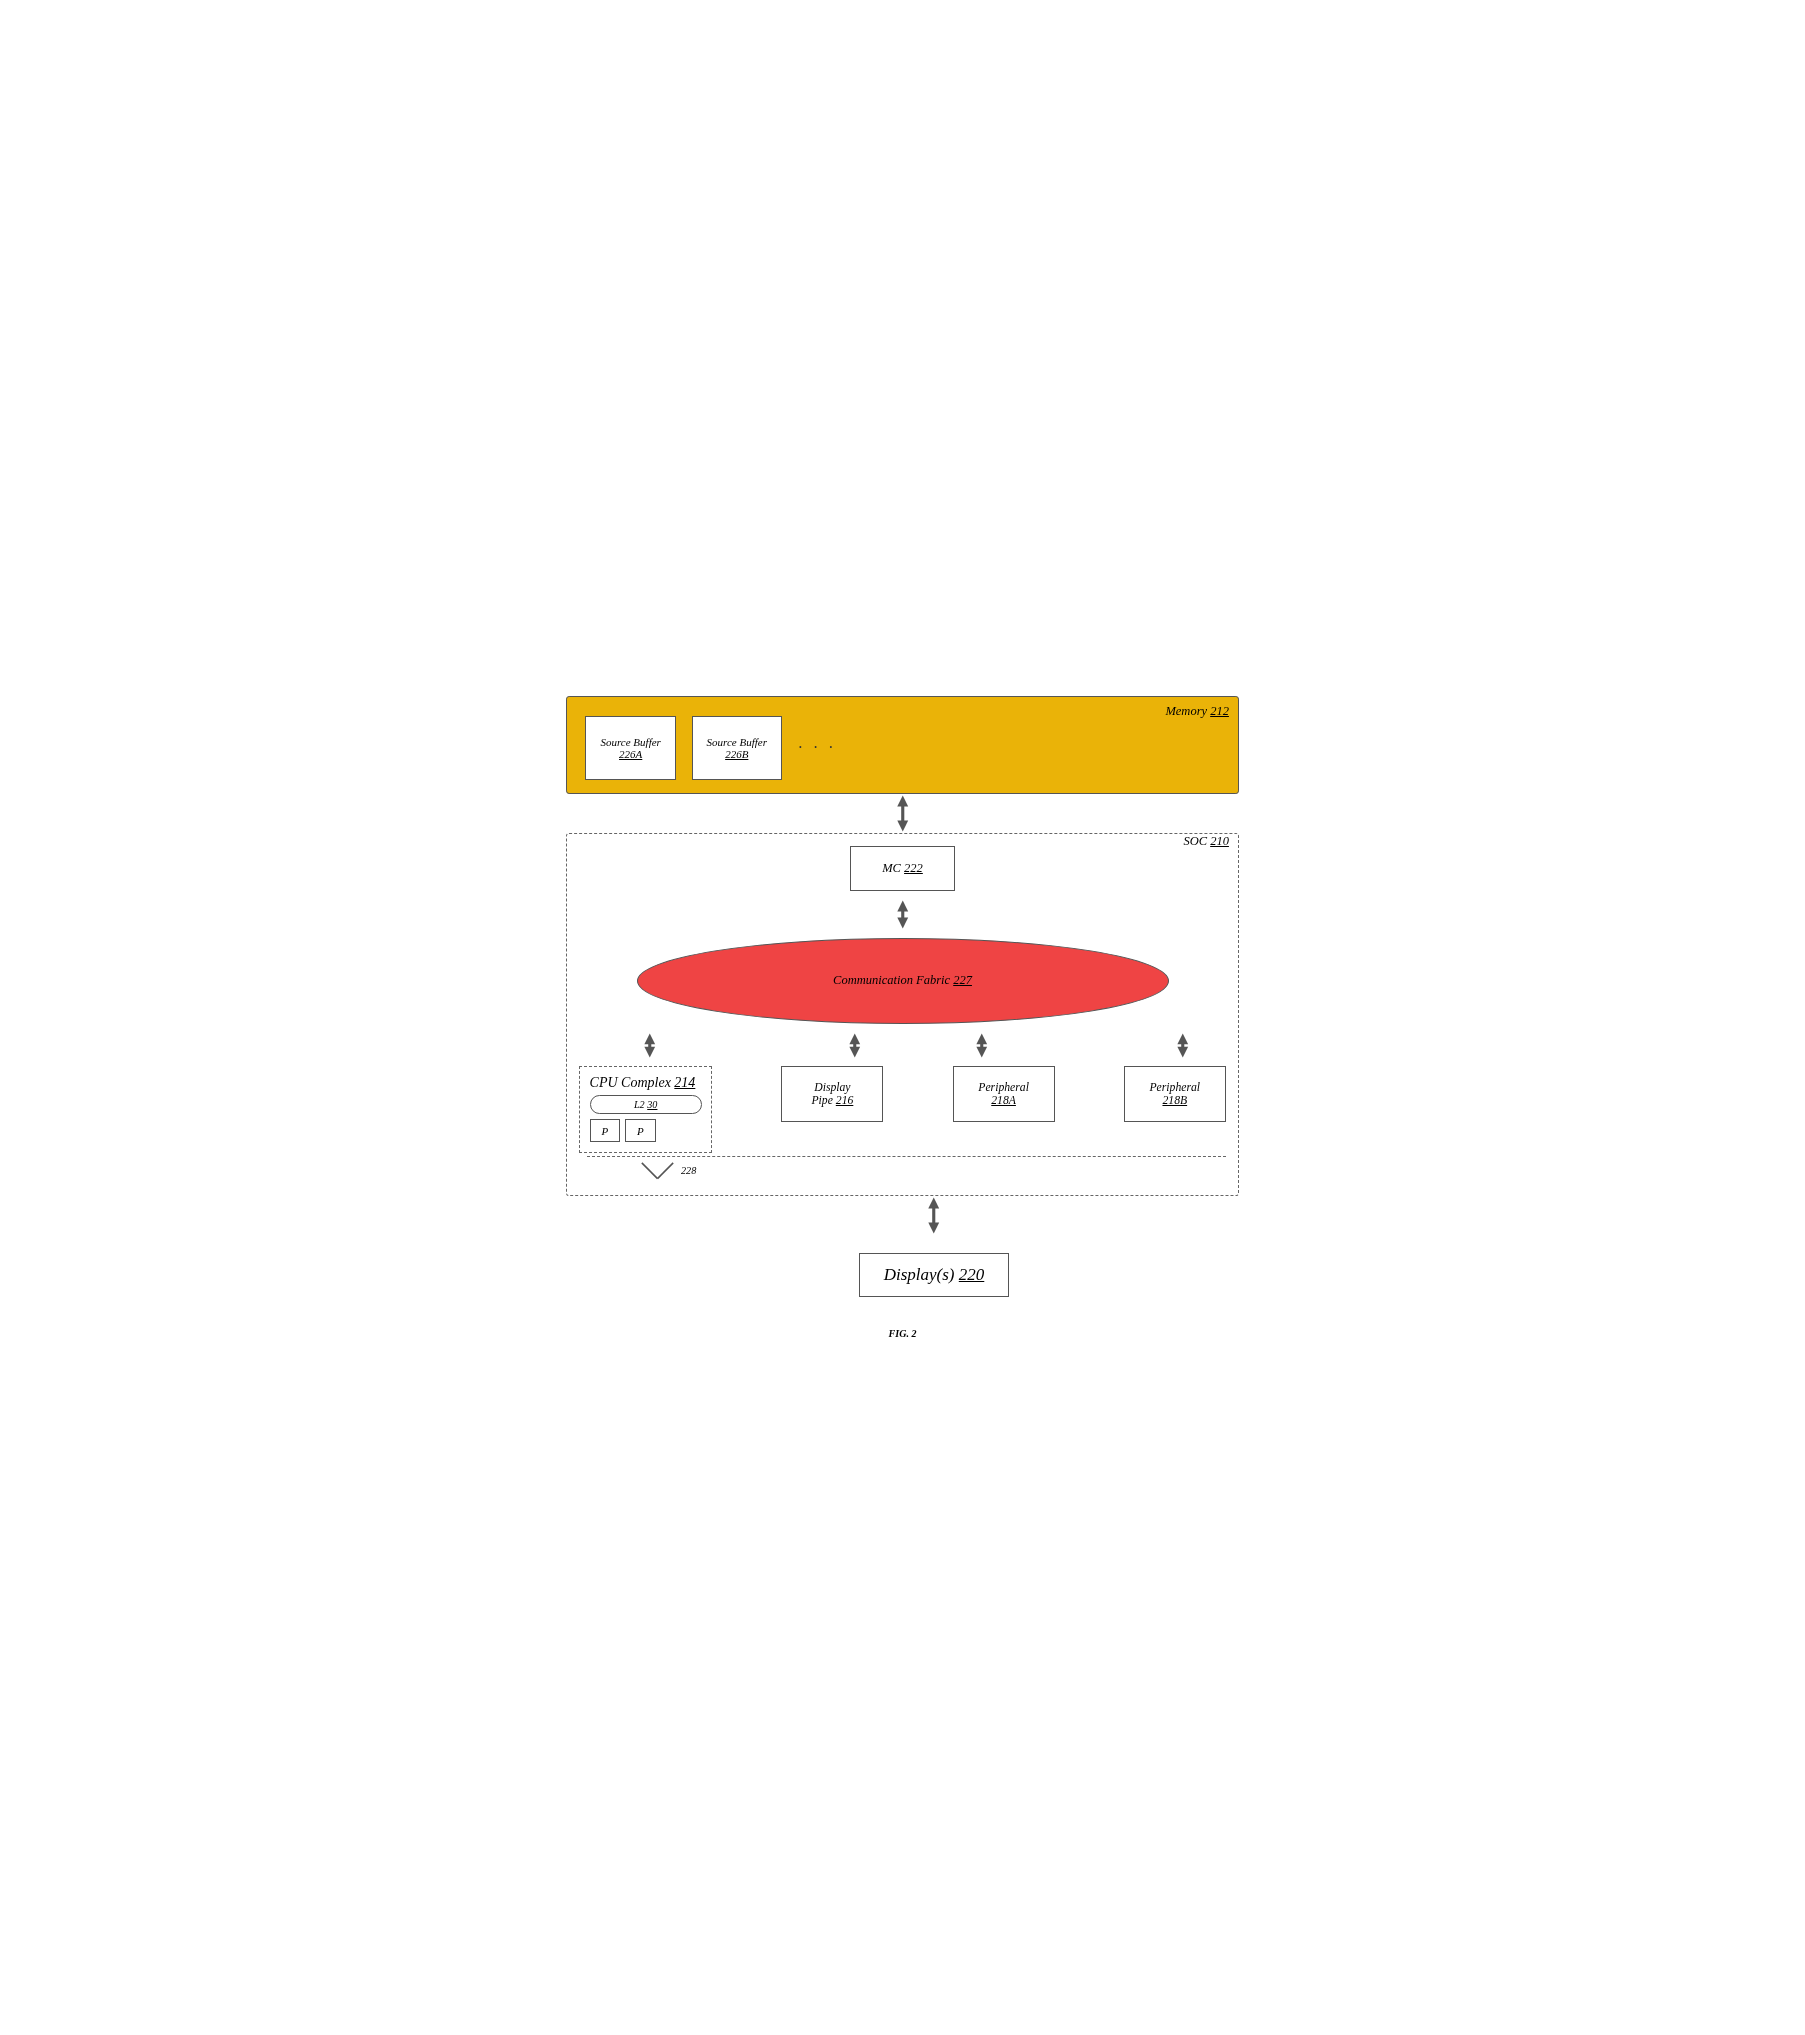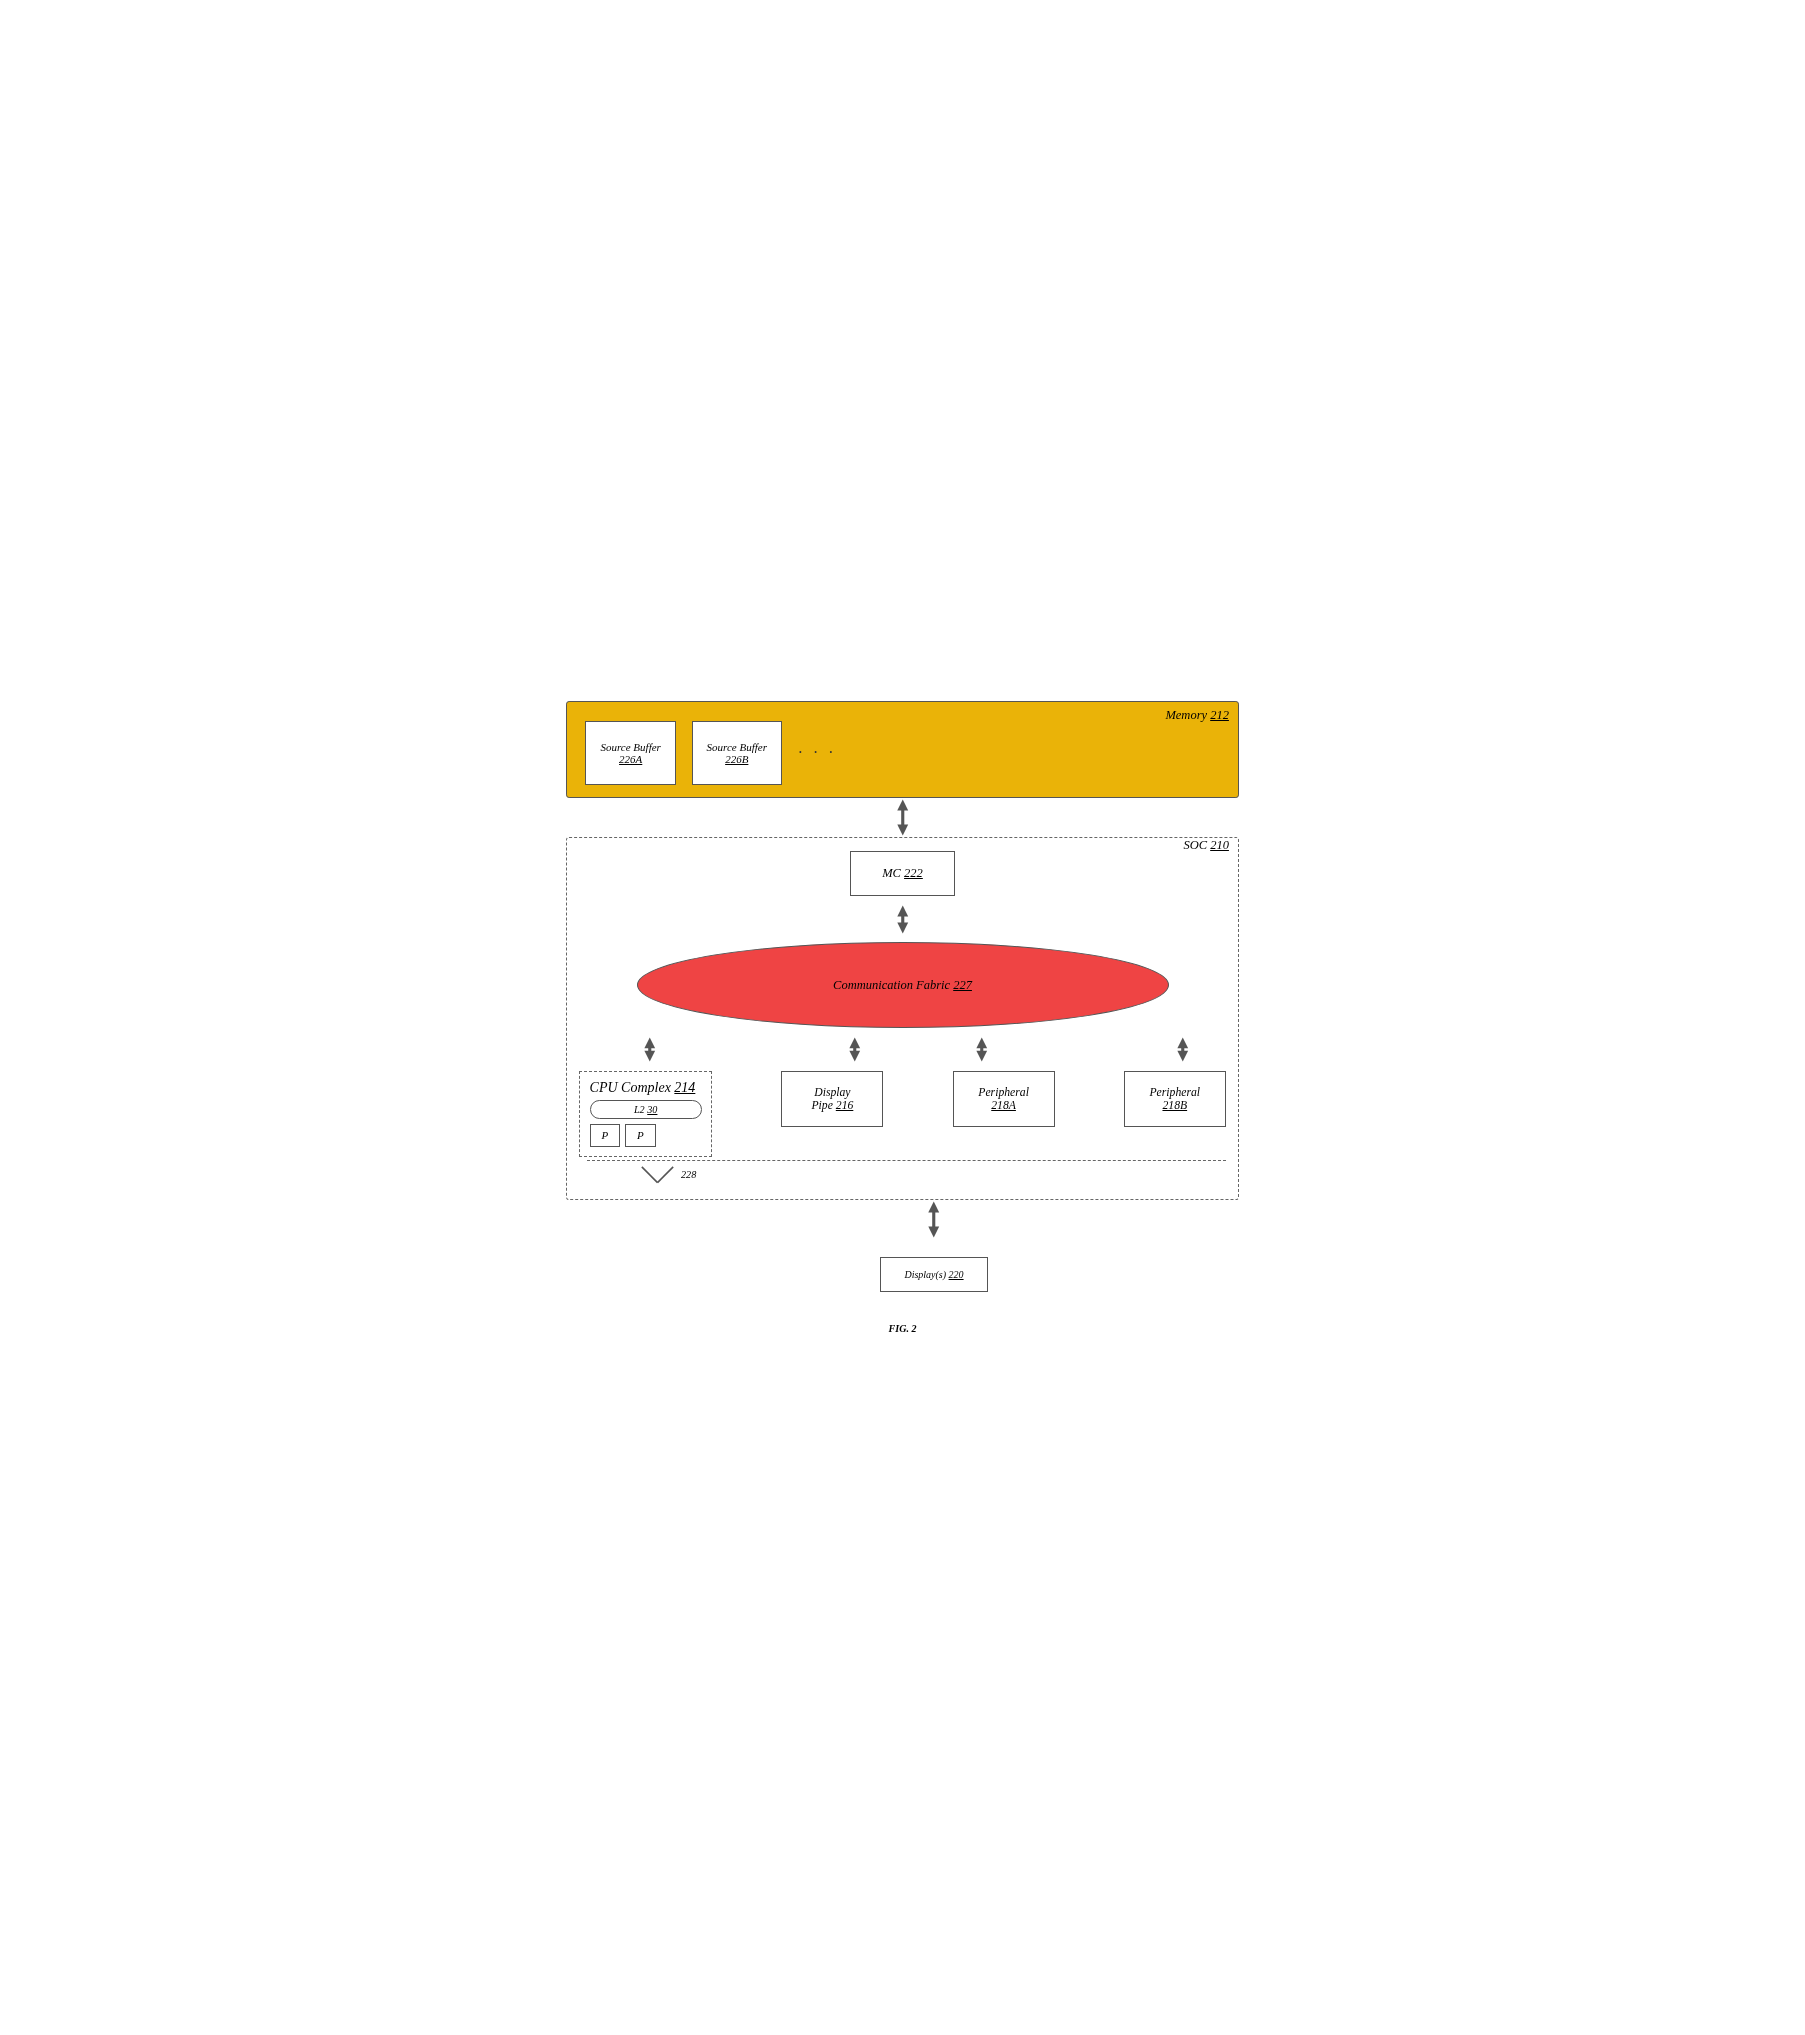--- a/index.html
+++ b/index.html
@@ -187,21 +187,21 @@
       font-size: 11.7px;
       text-align: center;
       background: #fff;
       min-width: 102px;
     }
     .peripheral-box u { text-decoration: underline; }
     .displays-box {
       border: 1.6px solid #555;
       padding: 11px 23.5px;
       font-style: italic;
-      font-size: 10px;
+      font-size: 17px;
       text-align: center;
       background: #fff;
       margin-top: 18px;
     }
     .displays-box u { text-decoration: underline; }
 
     
     .fig-label {
       text-align: center;
       margin-top: 31px;

